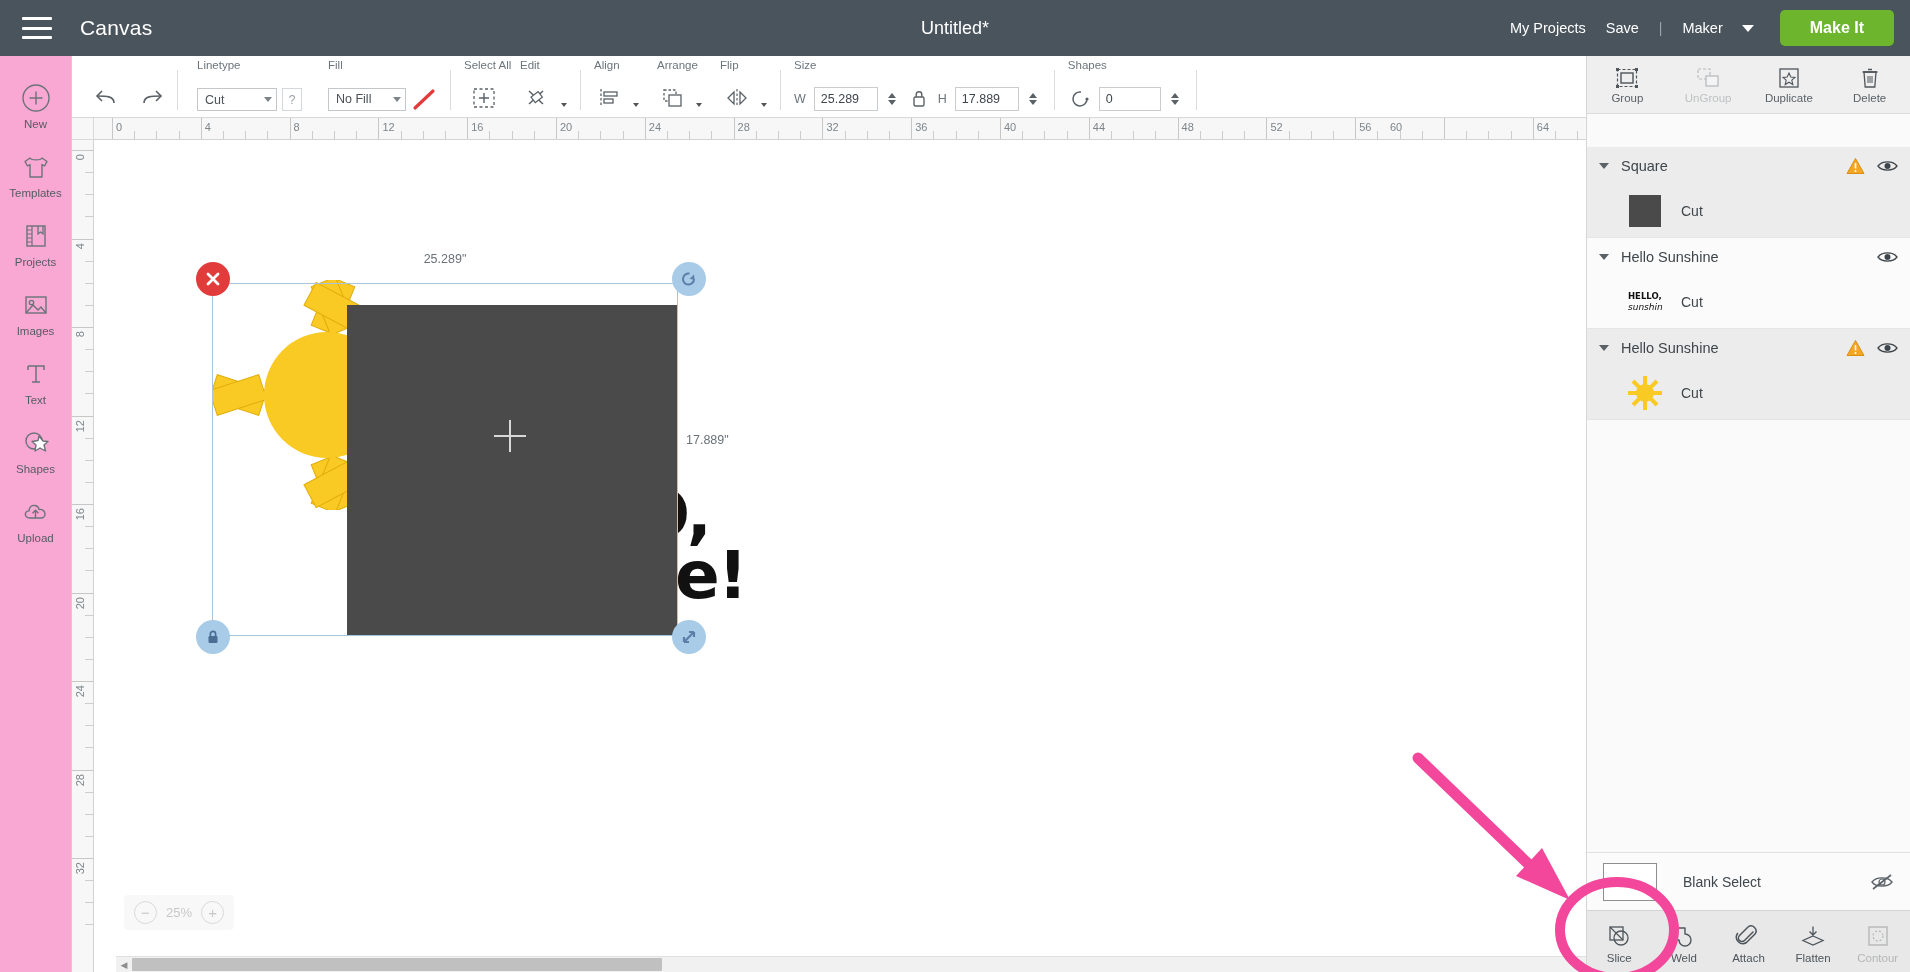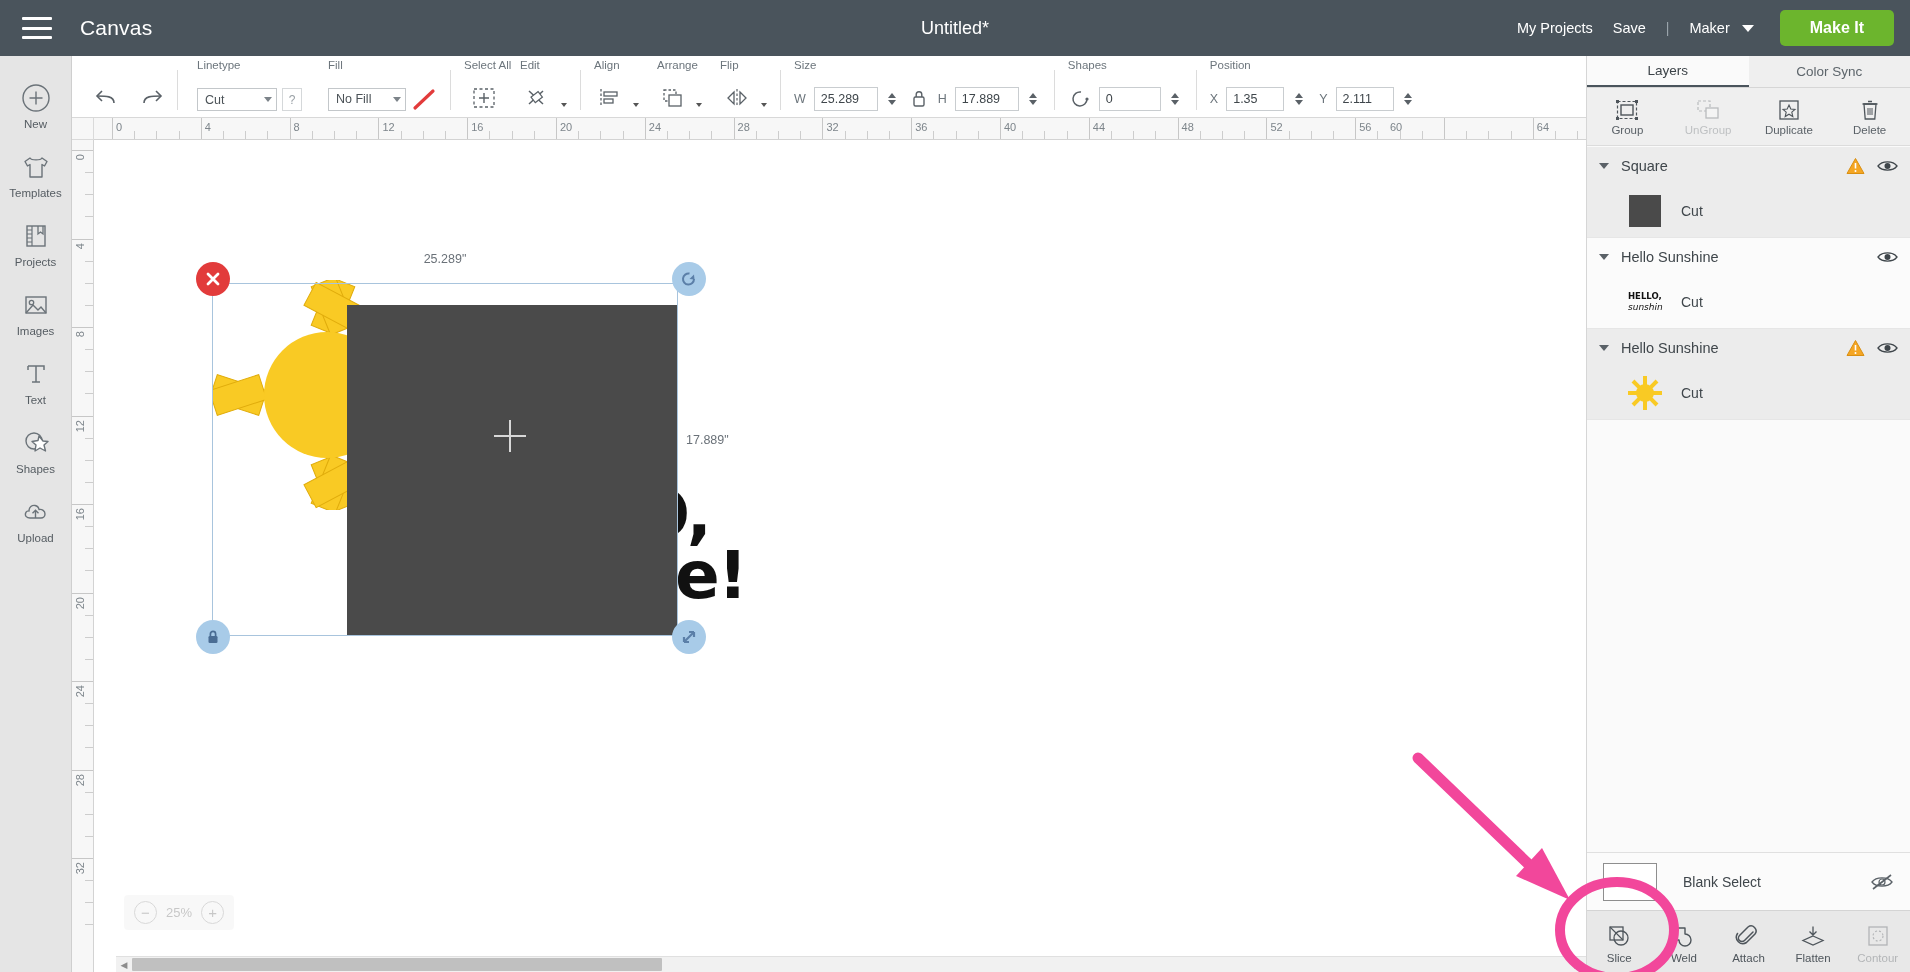--- a/index.html
+++ b/index.html
@@ -24,34 +24,34 @@
   .header-title {
     position: absolute; left: 0; right: 0; text-align: center;
     color: #fff; font-size: 18px; pointer-events: none;
   }
   .header-right {
     position: absolute; right: 16px; top: 0; height: 56px;
     display: flex; align-items: center; gap: 20px;
   }
   .hdr-link { color: #fff; font-size: 14.5px; cursor: pointer; }
   .hdr-sep { color: #9aa4ab; font-size: 14px; }
-  .machine-sel { display: flex; align-items: center; gap: 12px; color: #fff;
+  .machine-sel { display: flex; align-items: center; gap: 19px; color: #fff;
     font-size: 14.5px; cursor: pointer; }
   .chev { width: 0; height: 0; border-left: 6px solid transparent;
     border-right: 6px solid transparent; border-top: 7px solid #fff; }
   .make-it-btn {
     background: #6cb52d; color: #fff; font-size: 16px; font-weight: bold;
     padding: 9px 30px; border-radius: 5px; border: none; cursor: pointer;
     margin-left: 6px;
   }
 
   
   .sidebar {
     position: absolute; left: 0; top: 56px; width: 72px; height: 916px;
-    background: #e5e5e5; border-right: 1px solid #cfcfcf;
+    background: #f9a8d4; border-right: 1px solid #cfcfcf;
     display: flex; flex-direction: column; align-items: center; padding-top: 14px;
   }
   .side-item { width: 72px; padding: 11px 0 9px; text-align: center; cursor: pointer; }
   .side-ico { width: 34px; height: 34px; margin: 0 auto 3px; display: block; }
   .side-label { font-size: 11.5px; color: #555c62; }
 
   
   .toolbar {
     position: absolute; left: 72px; top: 56px; width: 1514px; height: 62px;
     background: #fff; border-bottom: 1px solid #d8d8d8;
@@ -427,37 +427,20 @@
         <div class="num-field" style="width:62px;">0</div>
         <div class="spin">
             <span class="up"></span>
             <span class="dn"></span>
           </div>
       </div>
     </div>
 
     <div class="tb-divider"></div>
 
-    <div class="tb-group">
-      <div class="tb-title">Position</div>
-      <div class="tb-row">
-        <span class="axis-lbl">X</span>
-        <div class="num-field">1.35</div>
-        <div class="spin">
-            <span class="up"></span>
-            <span class="dn"></span>
-          </div>
-        <span class="axis-lbl" style="margin-left:8px;">Y</span>
-        <div class="num-field">2.111</div>
-        <div class="spin">
-            <span class="up"></span>
-            <span class="dn"></span>
-          </div>
-      </div>
-    </div>
   </div>
 
   <div class="canvas-wrap">
     <div class="ruler-corner"></div>
     <div class="ruler-h" id="rulerH">
         <div class="rh-tick" style="left: 18px;"></div>
         <div class="rh-num" style="left: 22px;">0</div>
         <div class="rh-tick minor" style="left: 40.2px;"></div>
         <div class="rh-tick minor" style="left: 62.4px;"></div>
         <div class="rh-tick minor" style="left: 84.6px;"></div>
@@ -656,24 +639,20 @@
         <div class="hs-track">
           <div class="hs-thumb"></div>
         </div>
         <div class="hs-right">▶</div>
       </div>
     </div>
   </div>
 
   <div class="rpanel">
 
-    <div class="rp-tabs">
-      <div class="rp-tab active">Layers</div>
-      <div class="rp-tab">Color Sync</div>
-    </div>
 
     <div class="rp-actions">
       <div class="rp-act">
         <svg width="26" height="24" viewBox="0 0 26 24">
           <rect x="3.5" y="3.5" width="19" height="17" fill="none" stroke="#4e555b" stroke-width="1.2" stroke-dasharray="3 2"></rect>
           <rect x="7" y="7" width="12" height="10" fill="none" stroke="#4e555b" stroke-width="1.4"></rect>
           <rect x="2" y="2" width="3" height="3" fill="#4e555b"></rect>
             <rect x="21" y="2" width="3" height="3" fill="#4e555b"></rect>
           <rect x="2" y="19" width="3" height="3" fill="#4e555b"></rect>
             <rect x="21" y="19" width="3" height="3" fill="#4e555b"></rect>

